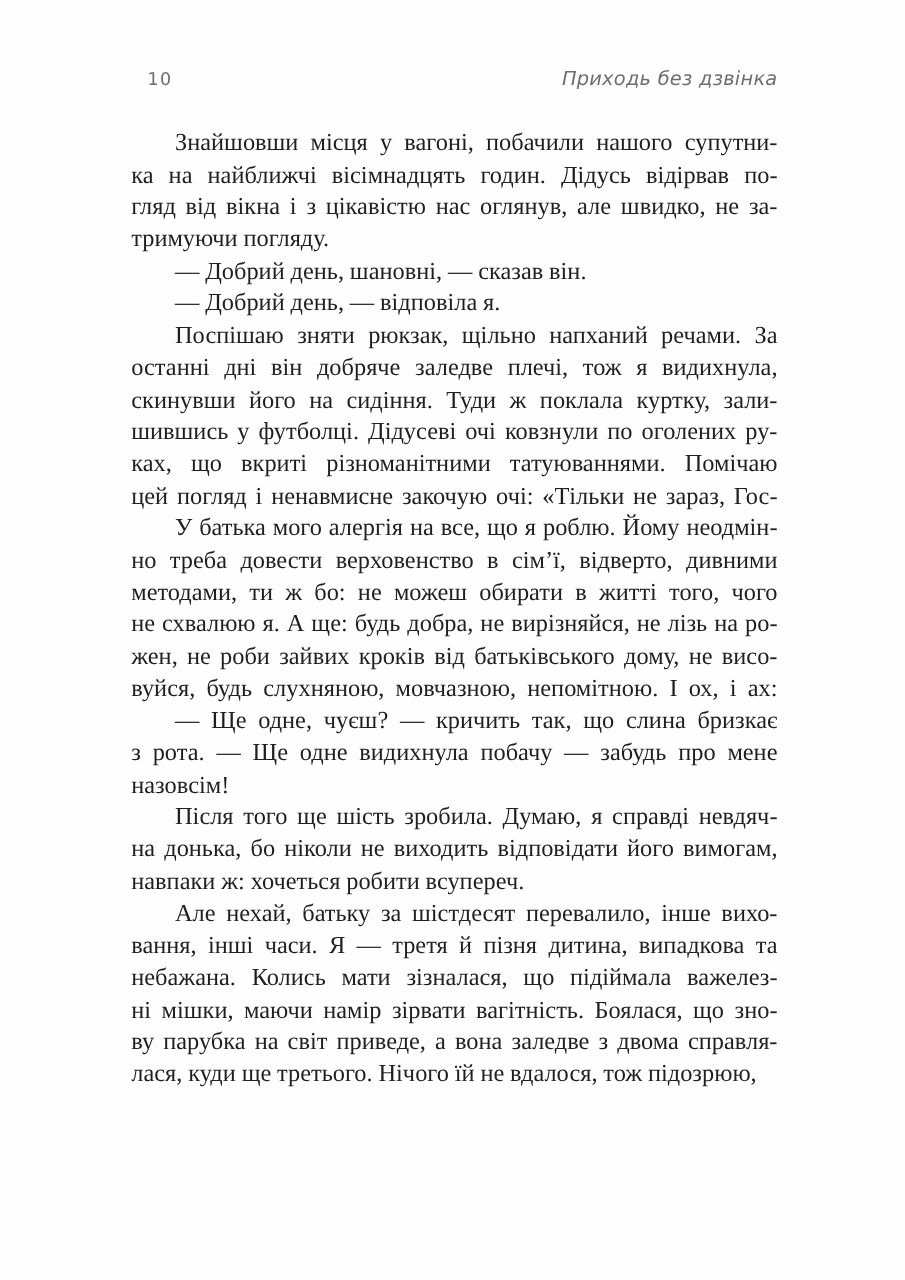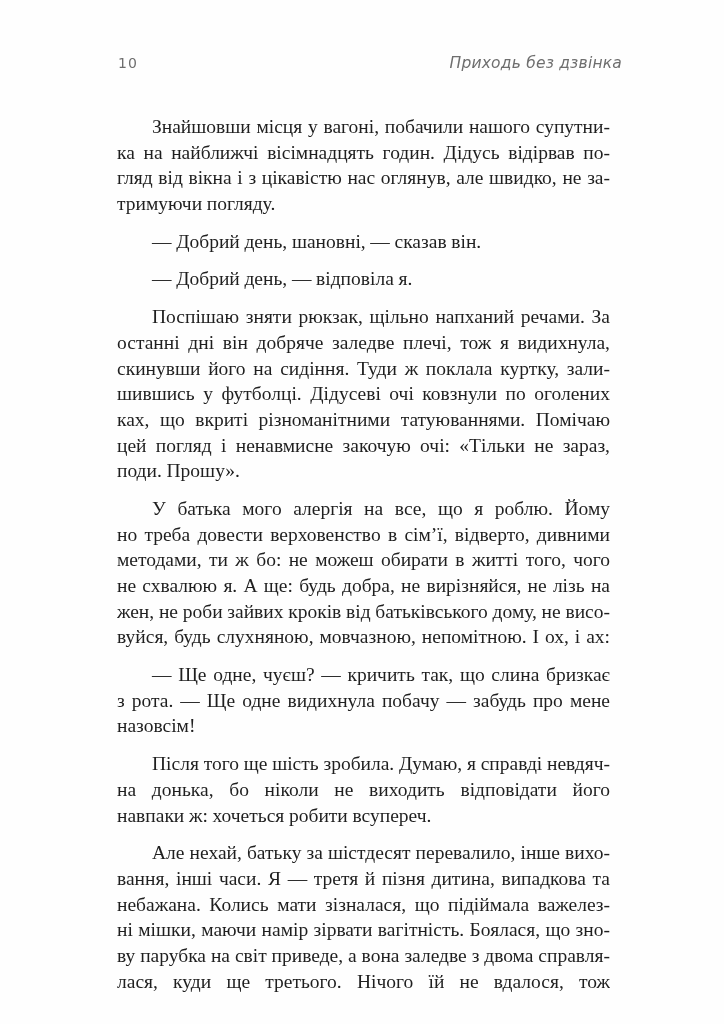--- a/index.html
+++ b/index.html
@@ -43,21 +43,21 @@
   .text-block {
     position: absolute;
     left: 105px;
     top: 102px;
     width: 517px;
     font-size: 19.5px;
     line-height: 25.7px;
     color: #1f1f1f;
   }
   .para {
-    margin: 12px;
+    margin: 0;
     padding: 0;
   }
   .line {
     text-align: justify;
     text-align-last: justify;
     height: 25.7px;
     overflow: hidden;
     word-spacing: -0.2px;
   }
   .line.para-start {
@@ -88,21 +88,20 @@
       <div class="para">
         <div class="line para-start para-end">— Добрий день, — відповіла я.</div>
       </div>
       <div class="para">
         <div class="line para-start">Поспішаю зняти рюкзак, щільно напханий речами. За</div>
         <div class="line">останні дні він добряче заледве плечі, тож я видихнула,</div>
         <div class="line">скинувши його на сидіння. Туди ж поклала куртку, зали-</div>
         <div class="line">шившись у футболці. Дідусеві очі ковзнули по оголених ру-</div>
         <div class="line">ках, що вкриті різноманітними татуюваннями. Помічаю</div>
         <div class="line">цей погляд і ненавмисне закочую очі: «Тільки не зараз, Гос-</div>
-        <div class="line para-end">поди. Прошу».</div>
       </div>
       <div class="para">
         <div class="line para-start">У батька мого алергія на все, що я роблю. Йому неодмін-</div>
         <div class="line">но треба довести верховенство в сім’ї, відверто, дивними</div>
         <div class="line">методами, ти ж бо: не можеш обирати в житті того, чого</div>
         <div class="line">не схвалюю я. А ще: будь добра, не вирізняйся, не лізь на ро-</div>
         <div class="line">жен, не роби зайвих кроків від батьківського дому, не висо-</div>
         <div class="line">вуйся, будь слухняною, мовчазною, непомітною. І ох, і ах:</div>
       </div>
       <div class="para">

